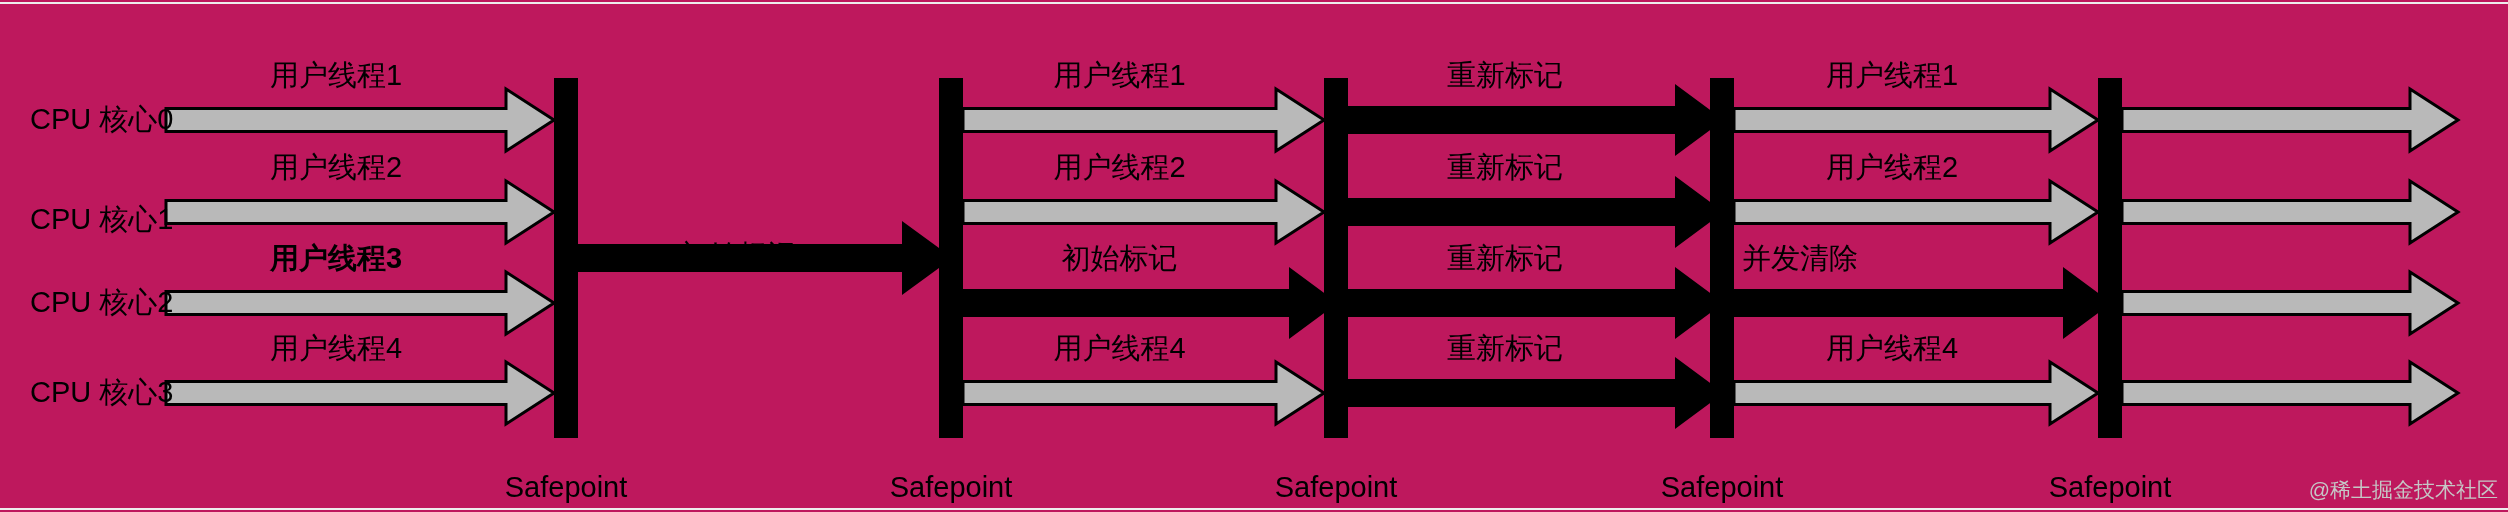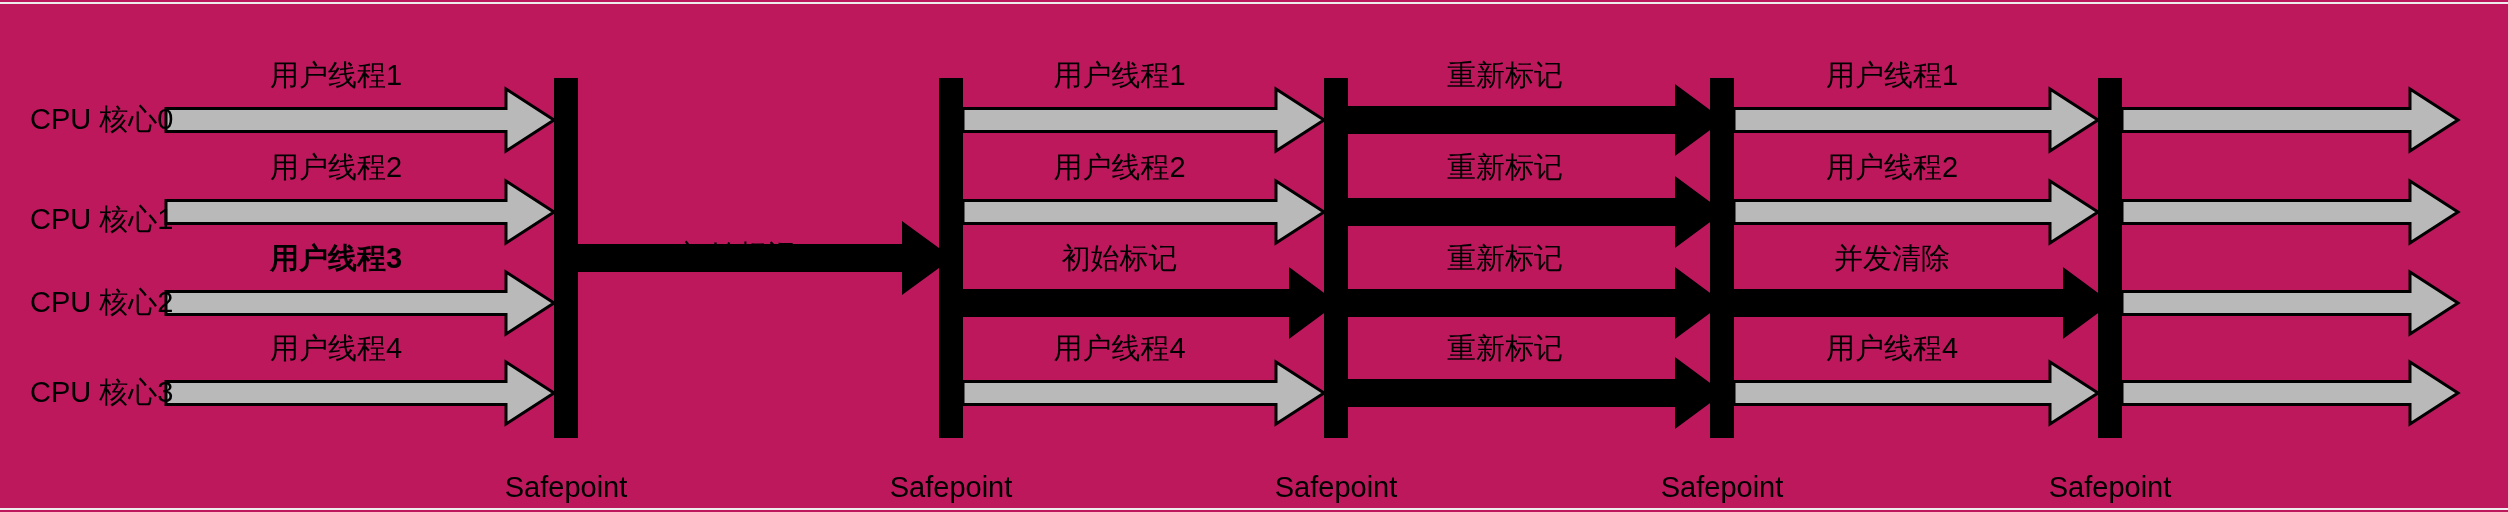--- a/index.html
+++ b/index.html
@@ -60,28 +60,29 @@
       <div class="lbl thread-label" style="left: 1119.5px; top: 76px;">用户线程1</div>
       <div class="lbl thread-label" style="left: 1119.5px; top: 168px;">用户线程2</div>
       <div class="lbl thread-label" style="left: 1119.5px; top: 259px;">初始标记</div>
       <div class="lbl thread-label" style="left: 1119.5px; top: 349px;">用户线程4</div>
       <div class="lbl thread-label" style="left: 1505px; top: 76px;">重新标记</div>
       <div class="lbl thread-label" style="left: 1505px; top: 168px;">重新标记</div>
       <div class="lbl thread-label" style="left: 1505px; top: 259px;">重新标记</div>
       <div class="lbl thread-label" style="left: 1505px; top: 349px;">重新标记</div>
       <div class="lbl thread-label" style="left: 1892px; top: 76px;">用户线程1</div>
       <div class="lbl thread-label" style="left: 1892px; top: 168px;">用户线程2</div>
-      <div class="lbl thread-label" style="left: 1892px; top: 259px;">并发清除</div>
+      <div class="lbl thread-label" style="left: 1800px; top: 259px;">并发清除</div>
       <div class="lbl thread-label" style="left: 1892px; top: 349px;">用户线程4</div>
       <div class="lbl safepoint-label" style="left: 566px; top: 468px;">Safepoint</div>
       <div class="lbl safepoint-label" style="left: 951px; top: 468px;">Safepoint</div>
       <div class="lbl safepoint-label" style="left: 1336px; top: 468px;">Safepoint</div>
       <div class="lbl safepoint-label" style="left: 1722px; top: 468px;">Safepoint</div>
       <div class="lbl safepoint-label" style="left: 2110px; top: 468px;">Safepoint</div>
       <div class="cpu-label" style="left: 30px; top: 120px;">CPU 核心0</div>
       <div class="cpu-label" style="left: 30px; top: 220px; text-align: right;">CPU 核心1</div>
       <div class="cpu-label" style="left: 30px; top: 303px;">CPU 核心2</div>
       <div class="cpu-label" style="left: 30px; top: 393px; text-align: right;">CPU 核心3</div>
     </div>
 
   <div class="lbl phase-label" style="left:738px;top:212px;margin-top:44px;">初始标记</div>
 
+  <div class="watermark" style="color: rgb(198, 198, 198);">@稀土掘金技术社区</div>
 </div>
 
 </body></html>

